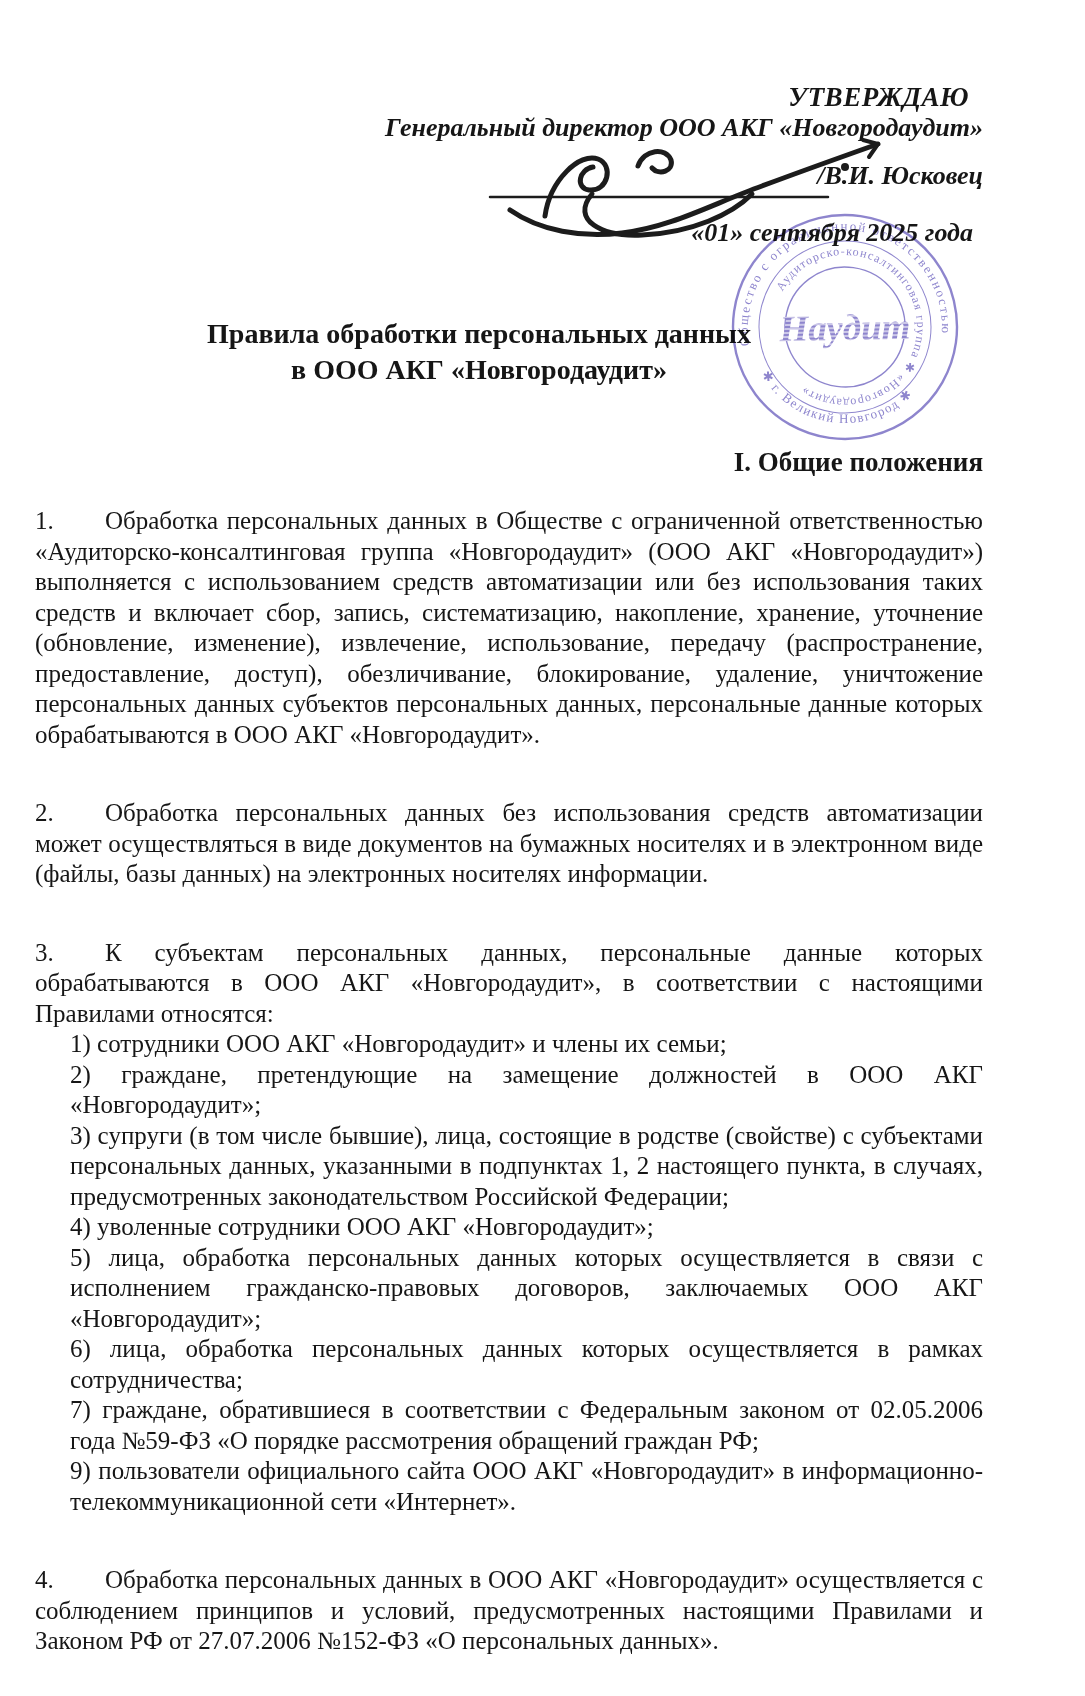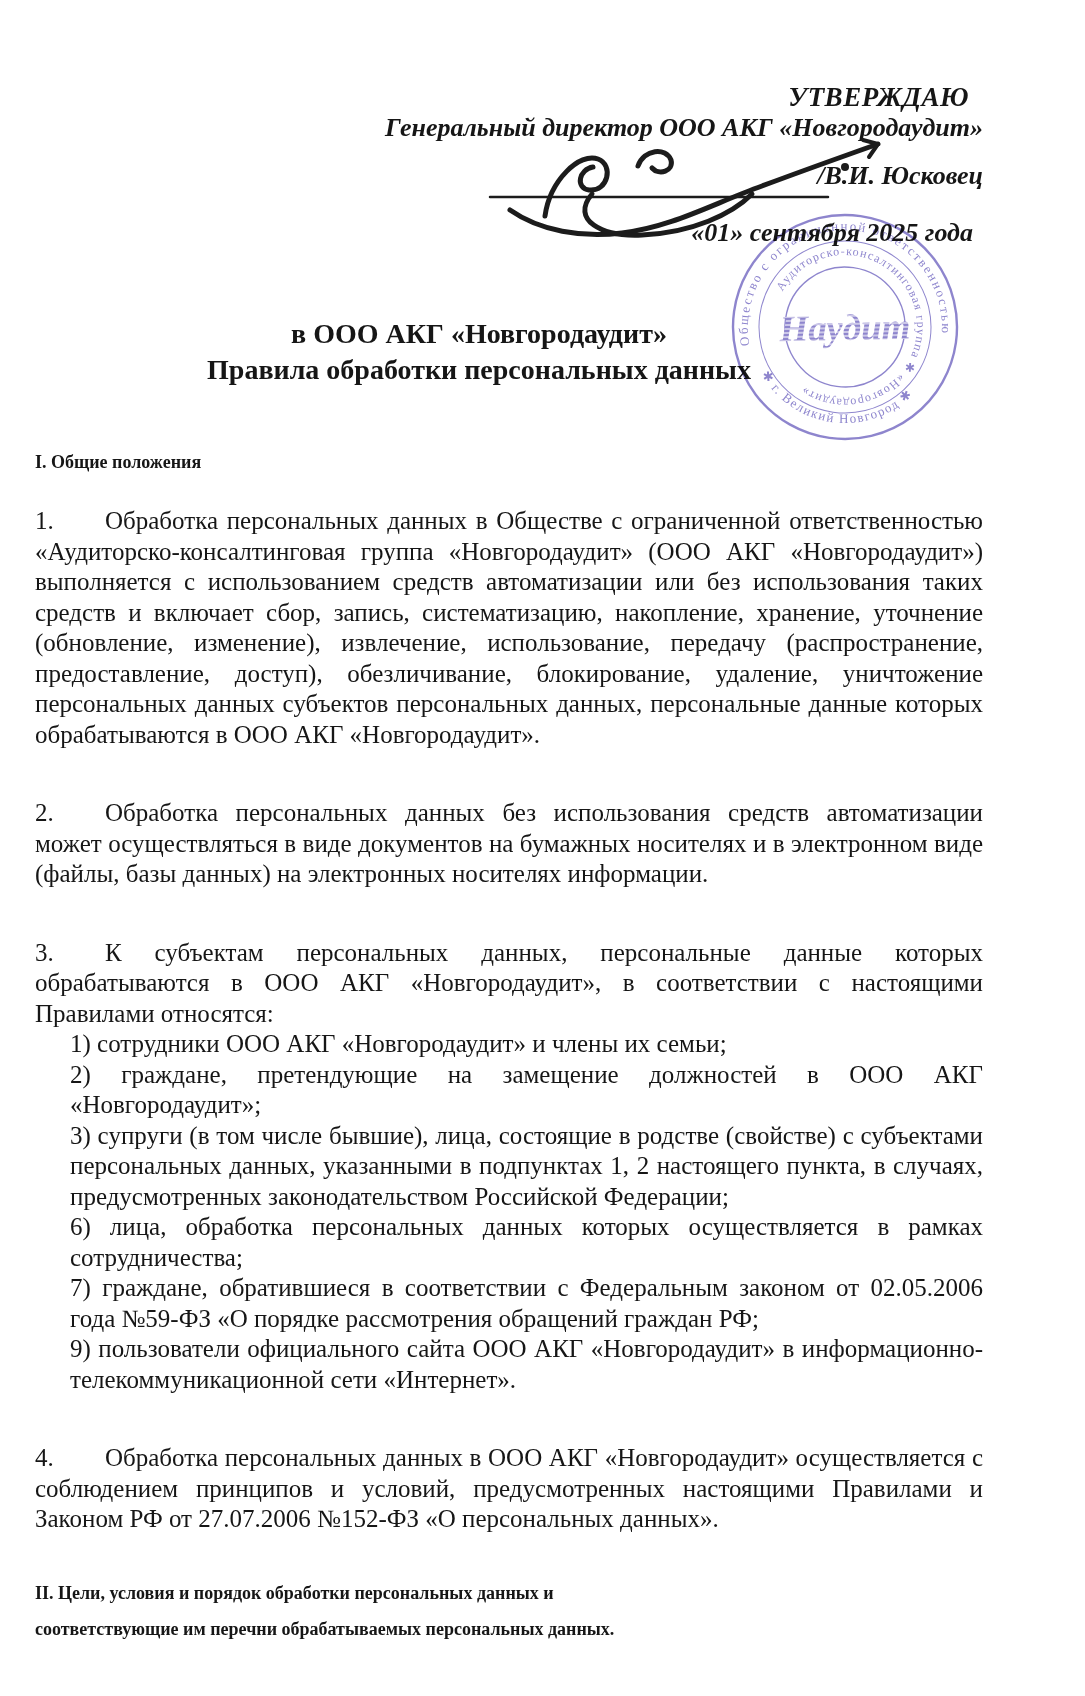--- a/index.html
+++ b/index.html
@@ -35,22 +35,22 @@
   .stamp{
     position:absolute;left:724px;top:206px;width:242px;height:242px;
     opacity:.85;mix-blend-mode:multiply;pointer-events:none;
   }
   
   .doc-title{
     margin-top:62px;text-align:center;padding-right:60px;
     font-size:28px;font-weight:bold;line-height:36px;
   }
   .section-heading{
-    margin-top:40px;text-align:left;
-    font-size:18px;font-weight:bold;line-height:36px;
+    margin-top:40px;text-align:right;
+    font-size:27px;font-weight:bold;line-height:36px;
   }
   .section-heading.first{margin-top:56px;}
   .para{
     margin-top:48px;
     font-size:25px;line-height:30.5px;text-align:justify;
   }
   .para.after-heading{margin-top:26px;}
   .pnum{display:inline-block;width:70px;}
   .item{
     margin-left:35px;
@@ -78,34 +78,36 @@
         <path d="M 142,60 C 120,86 152,103 192,101 C 242,99 282,80 302,60" stroke-width="5"></path>
         <circle cx="395" cy="33" r="4" fill="#1c1c1c" stroke="none"></circle>
       </g>
     </svg>
 
     <div class="signature-name">/В.И. Юсковец</div>
     <div class="date-line">«01» сентября 2025 года</div>
   </div>
 
   <div class="doc-title">
+    <div>Правила обработки персональных данных</div>
     <div>в ООО АКГ «Новгородаудит»</div>
-    <div>Правила обработки персональных данных</div>
   </div>
 
   <div>
       <div class="section-heading first">
         <div>I. Общие положения</div>
       </div>
       <div class="para after-heading"><span class="pnum">1.</span><span>Обработка персональных данных в Обществе с ограниченной ответственностью «Аудиторско-консалтинговая группа «Новгородаудит» (ООО АКГ «Новгородаудит») выполняется с использованием средств автоматизации или без использования таких средств и включает сбор, запись, систематизацию, накопление, хранение, уточнение (обновление, изменение), извлечение, использование, передачу (распространение, предоставление, доступ), обезличивание, блокирование, удаление, уничтожение персональных данных субъектов персональных данных, персональные данные которых обрабатываются в ООО АКГ «Новгородаудит».</span></div>
       <div class="para"><span class="pnum">2.</span><span>Обработка персональных данных без использования средств автоматизации может осуществляться в виде документов на бумажных носителях и в электронном виде (файлы, базы данных) на электронных носителях информации.</span></div>
       <div class="para"><span class="pnum">3.</span><span>К субъектам персональных данных, персональные данные которых обрабатываются в ООО АКГ «Новгородаудит», в соответствии с настоящими Правилами относятся:</span></div>
       <div class="item">1) сотрудники ООО АКГ «Новгородаудит» и члены их семьи;</div>
       <div class="item">2) граждане, претендующие на замещение должностей в ООО АКГ «Новгородаудит»;</div>
       <div class="item">3) супруги (в том числе бывшие), лица, состоящие в родстве (свойстве) с субъектами персональных данных, указанными в подпунктах 1, 2 настоящего пункта, в случаях, предусмотренных законодательством Российской Федерации;</div>
+      <div class="item">4) уволенные сотрудники ООО АКГ «Новгородаудит»;</div>
+      <div class="item">5) лица, обработка персональных данных которых осуществляется в связи с исполнением гражданско-правовых договоров, заключаемых ООО АКГ «Новгородаудит»;</div>
       <div class="item">6) лица, обработка персональных данных которых осуществляется в рамках сотрудничества;</div>
       <div class="item">7) граждане, обратившиеся в соответствии с Федеральным законом от 02.05.2006 года №59-ФЗ «О порядке рассмотрения обращений граждан РФ;</div>
       <div class="item">9) пользователи официального сайта ООО АКГ «Новгородаудит» в информационно-телекоммуникационной сети «Интернет».</div>
       <div class="para"><span class="pnum">4.</span><span>Обработка персональных данных в ООО АКГ «Новгородаудит» осуществляется с соблюдением принципов и условий, предусмотренных настоящими Правилами и Законом РФ от 27.07.2006 №152-ФЗ «О персональных данных».</span></div>
       <div class="section-heading">
         <div>II. Цели, условия и порядок обработки персональных данных и</div>
         <div>соответствующие им перечни обрабатываемых персональных данных.</div>
       </div>
     </div>
 

